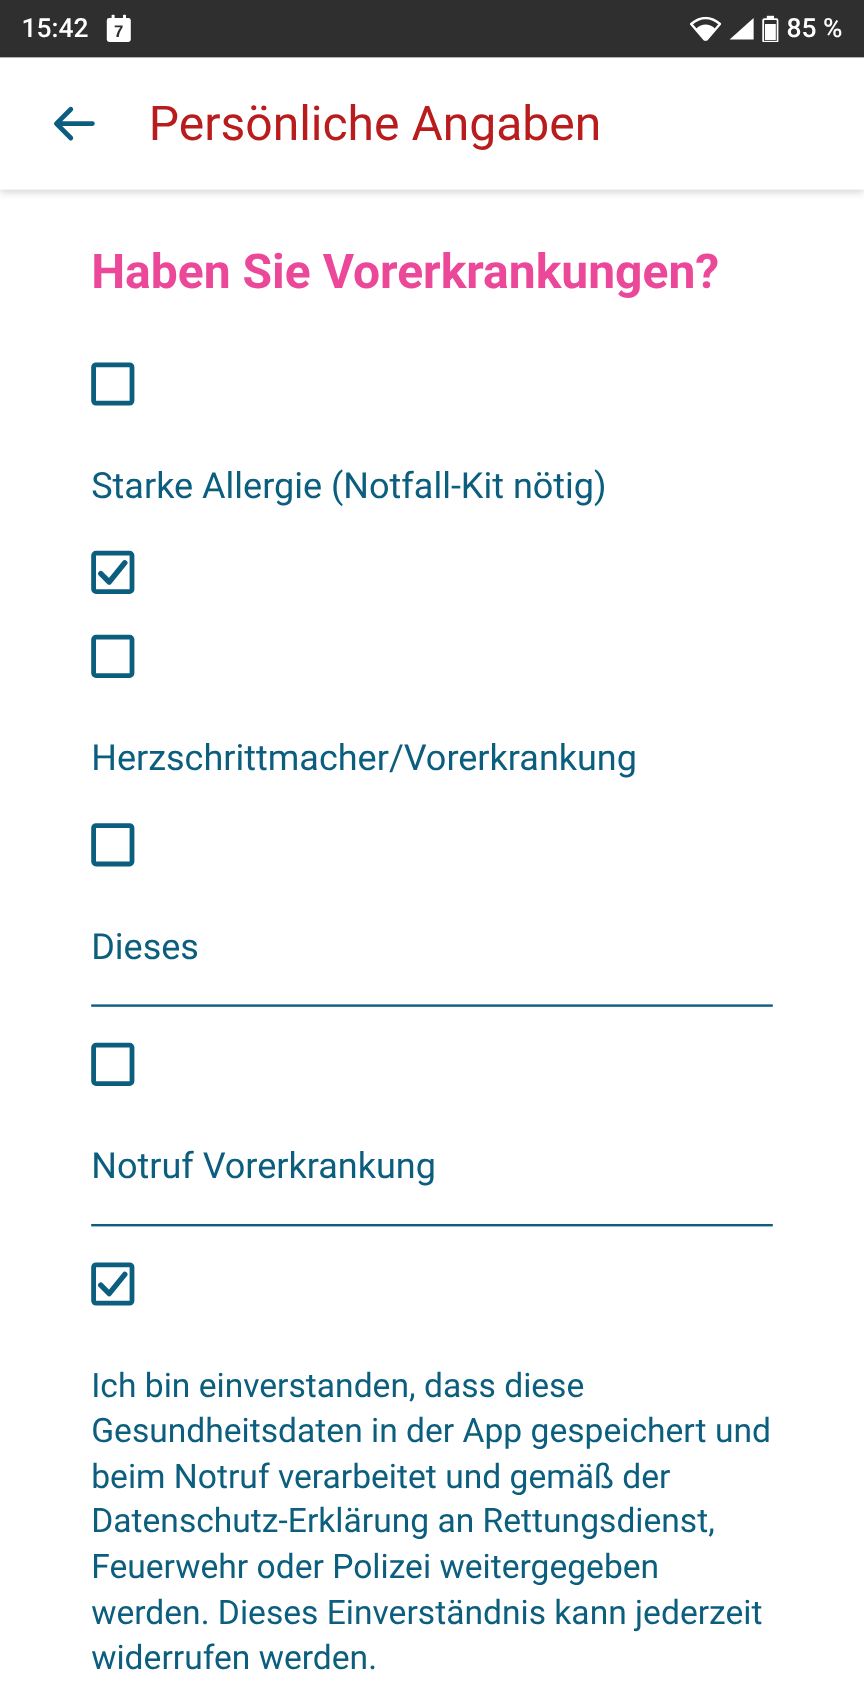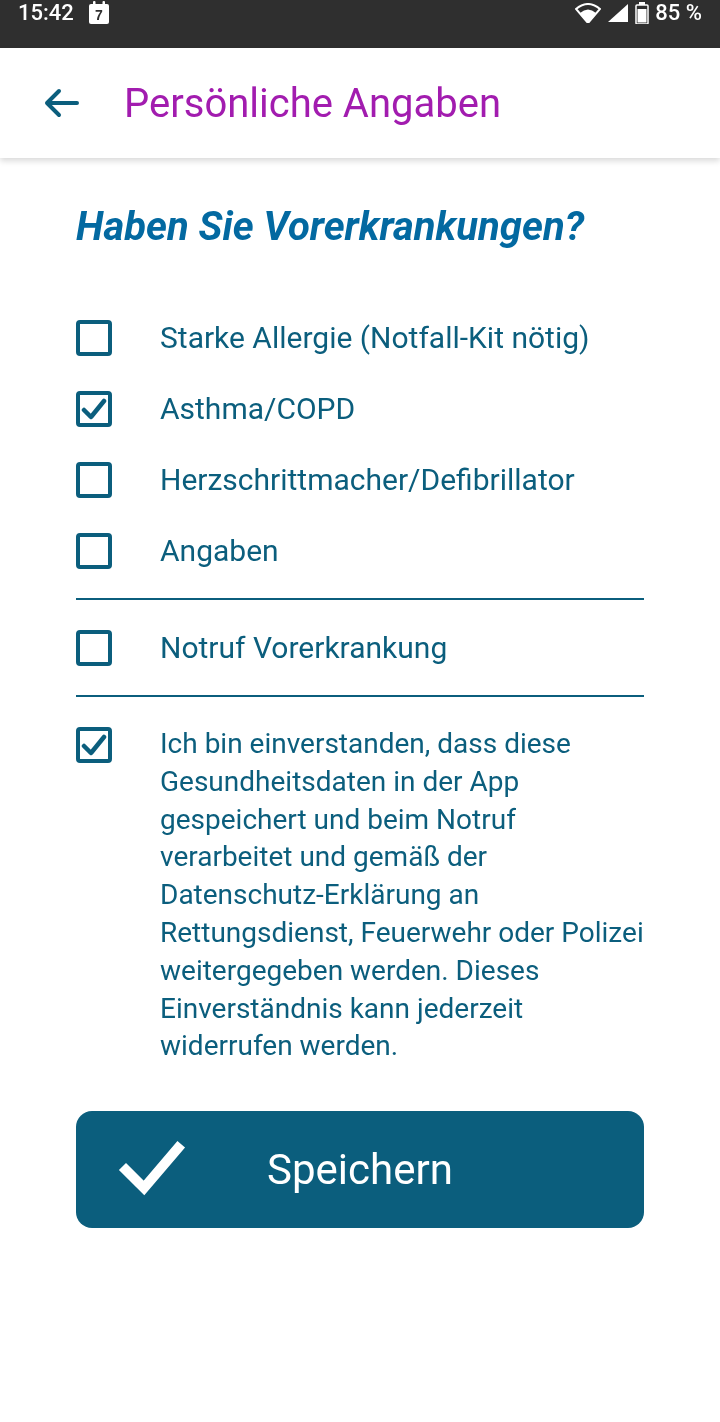--- a/index.html
+++ b/index.html
@@ -1,26 +1,26 @@
 <!DOCTYPE html>
 <html><head>
 <meta charset="utf-8">
 <style>
   * { box-sizing: border-box; margin: 0; padding: 0; }
   html, body { width: 720px; height: 1422px; font-family: -apple-system, Roboto, "Segoe UI", Arial, sans-serif; background: #fff; overflow: hidden; }
-  .status-bar { height: 48px; background: #2f2f2f; color: #fff; display: flex; align-items: flex-start; justify-content: space-between; padding: 0 18px; font-size: 22px; font-weight: 500; }
+  .status-bar { height: 48px; background: #2f2f2f; color: #fff; display: flex; align-items: center; justify-content: space-between; padding: 0 18px; font-size: 22px; font-weight: 500; }
   .status-left { display: flex; align-items: center; gap: 14px; }
   .status-right { display: flex; align-items: center; gap: 6px; }
   .status-icon { display: inline-flex; align-items: center; }
   .header { height: 110px; display: flex; align-items: center; padding: 0 40px; gap: 40px; box-shadow: 0 3px 6px rgba(0,0,0,0.15); position: relative; z-index: 2; background: #fff; }
   .back-btn { width: 44px; height: 44px; display: flex; align-items: center; justify-content: center; cursor: pointer; }
-  .header-title { color: #a21caf; font-size: 40px; font-weight: 400; }
+  .header-title { color: #b91c1c; font-size: 40px; font-weight: 400; }
   .content { padding: 42px 76px 0 76px; }
-  .question { color: #0369a1; font-size: 40px; font-weight: 700; line-height: 1.35; margin-bottom: 48px; font-style: italic; }
-  .row { display: flex; align-items: flex-start; gap: 48px; padding: 16px 0; }
+  .question { color: #ec4899; font-size: 40px; font-weight: 700; line-height: 1.35; margin-bottom: 30px; }
+  .row { display: flex; align-items: flex-start; gap: 48px; padding: 16px 0; flex-direction: column; }
   .checkbox { width: 36px; height: 36px; border: 4px solid #0b5e7d; border-radius: 4px; flex-shrink: 0; display: flex; align-items: center; justify-content: center; margin-top: 2px; cursor: pointer; }
   .checkbox.checked svg { display: block; }
   .checkbox svg { display: none; }
   .row-label { color: #0b5e7d; font-size: 30px; line-height: 1.3; }
   .divider { height: 2px; background: #0b5e7d; margin: 12px 0; }
   .consent-row .row-label { font-size: 28px; line-height: 1.35; }
   .save-btn { margin-top: 30px; background: #0b5e7d; border-radius: 16px; height: 117px; display: flex; align-items: center; justify-content: center; gap: 50px; cursor: pointer; position: relative; }
   .save-check { position: absolute; left: 36px; }
   .save-label { color: #fff; font-size: 42px; font-weight: 400; }
 </style>
@@ -78,29 +78,28 @@
   <div class="row">
     <div class="checkbox"></div>
     <div class="row-label">Starke Allergie (Notfall-Kit nötig)</div>
   </div>
   <div class="row">
     <div class="checkbox checked">
         <svg width="26" height="26" viewBox="0 0 26 26">
           <path d="M3 14 L10 21 L23 5" stroke="#0b5e7d" stroke-width="4.5" fill="none" stroke-linecap="round" stroke-linejoin="round"></path>
         </svg>
       </div>
-    <div class="row-label">Asthma/COPD</div>
   </div>
   <div class="row">
     <div class="checkbox"></div>
-    <div class="row-label">Herzschrittmacher/Defibrillator</div>
+    <div class="row-label">Herzschrittmacher/Vorerkrankung</div>
   </div>
   <div class="row">
     <div class="checkbox"></div>
-    <div class="row-label">Angaben</div>
+    <div class="row-label">Dieses</div>
   </div>
 
   <div class="divider"></div>
 
   <div class="row">
     <div class="checkbox"></div>
     <div class="row-label">Notruf Vorerkrankung</div>
   </div>
 
   <div class="divider"></div>

